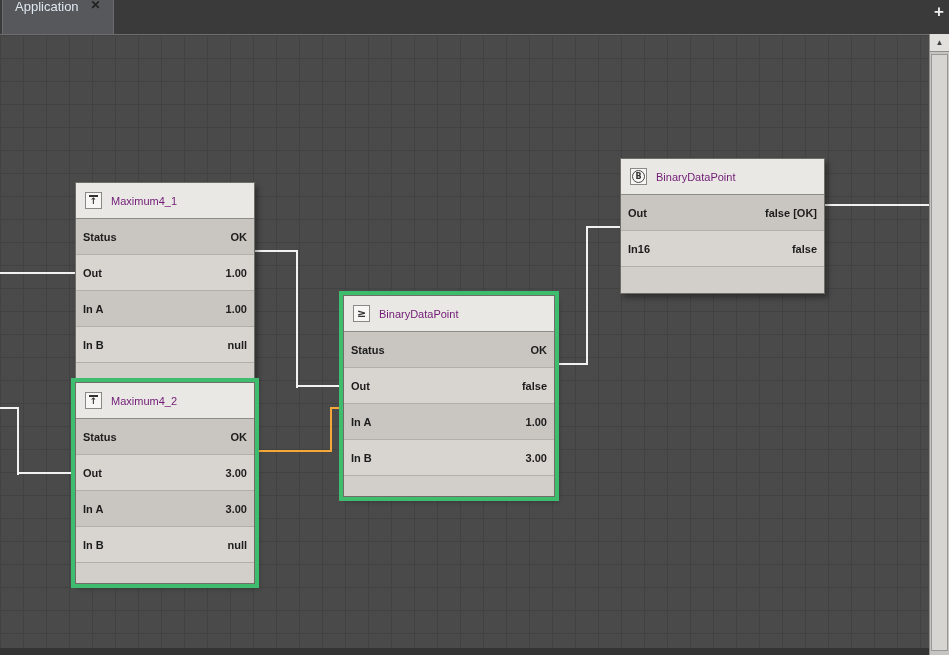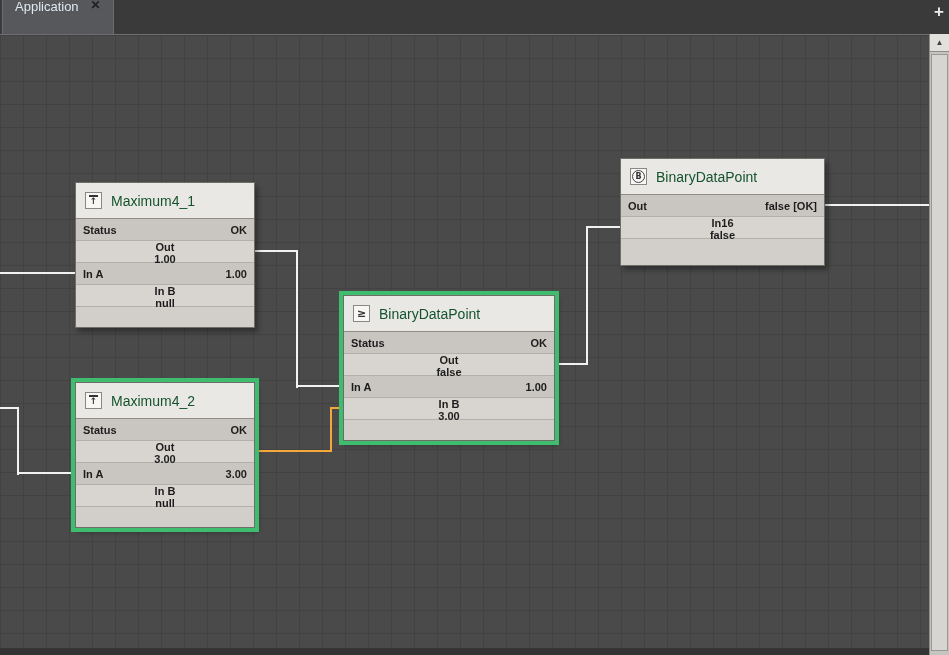--- a/index.html
+++ b/index.html
@@ -56,45 +56,45 @@
     box-shadow: 3px 4px 5px rgba(0,0,0,0.35);
   }
   .block.selected { outline: 4px solid #3dbd6d; }
   .blk-header {
     height: 36px;
     background: #eae8e4;
     border-bottom: 1px solid #8f8d88;
     display: flex; align-items: center; gap: 9px;
     padding: 0 9px;
   }
-  .blk-title { font-size: 14px; color: #14532d; white-space: nowrap; }
+  .blk-title { font-size: 11px; color: #701a75; white-space: nowrap; }
   .icon-box {
     width: 17px; height: 17px; flex: 0 0 17px;
     background: #f8f7f5; border: 1px solid #8a8884;
     display: flex; align-items: center; justify-content: center;
     font-size: 11px; font-weight: bold; color: #333;
     font-family: "DejaVu Sans", sans-serif;
   }
   .glyph-max { border-top: 2px solid #333; font-size: 9px; line-height: 1.1; padding: 0 1px; }
   .glyph-geq { font-size: 11px; line-height: 1; }
   .icon-circle {
     width: 13px; height: 13px;
     border: 1.5px solid #444; border-radius: 50%;
     display: flex; align-items: center; justify-content: center;
     font-size: 8px; font-weight: bold; color: #333; line-height: 1;
   }
   .blk-row {
-    height: 22px;
+    height: 36px;
     display: flex; justify-content: space-between; align-items: center;
     padding: 0 7px;
     font-size: 11px; font-weight: bold; color: #1c1c1c;
     border-bottom: 1px solid #b3b0ab;
   }
   .row-dark  { background: #c9c6c1; }
-  .row-light { background: #d8d5d0; flex-direction: column; }
+  .row-light { background: #d8d5d0; }
   .blk-row .lbl { white-space: nowrap; }
   .blk-row .val { white-space: nowrap; text-align: center; }
   .blk-footer { height: 20px; background: #d2cfca; }
   .blk-footer.tall { height: 26px; }
 
   
   #blk-max1 { left: 75px;  top: 147px; }
   #blk-max2 { left: 75px;  top: 347px; }
   #blk-goe  { left: 343px; top: 260px; width: 212px; }
   #blk-bdp  { left: 620px; top: 123px; width: 205px; }

